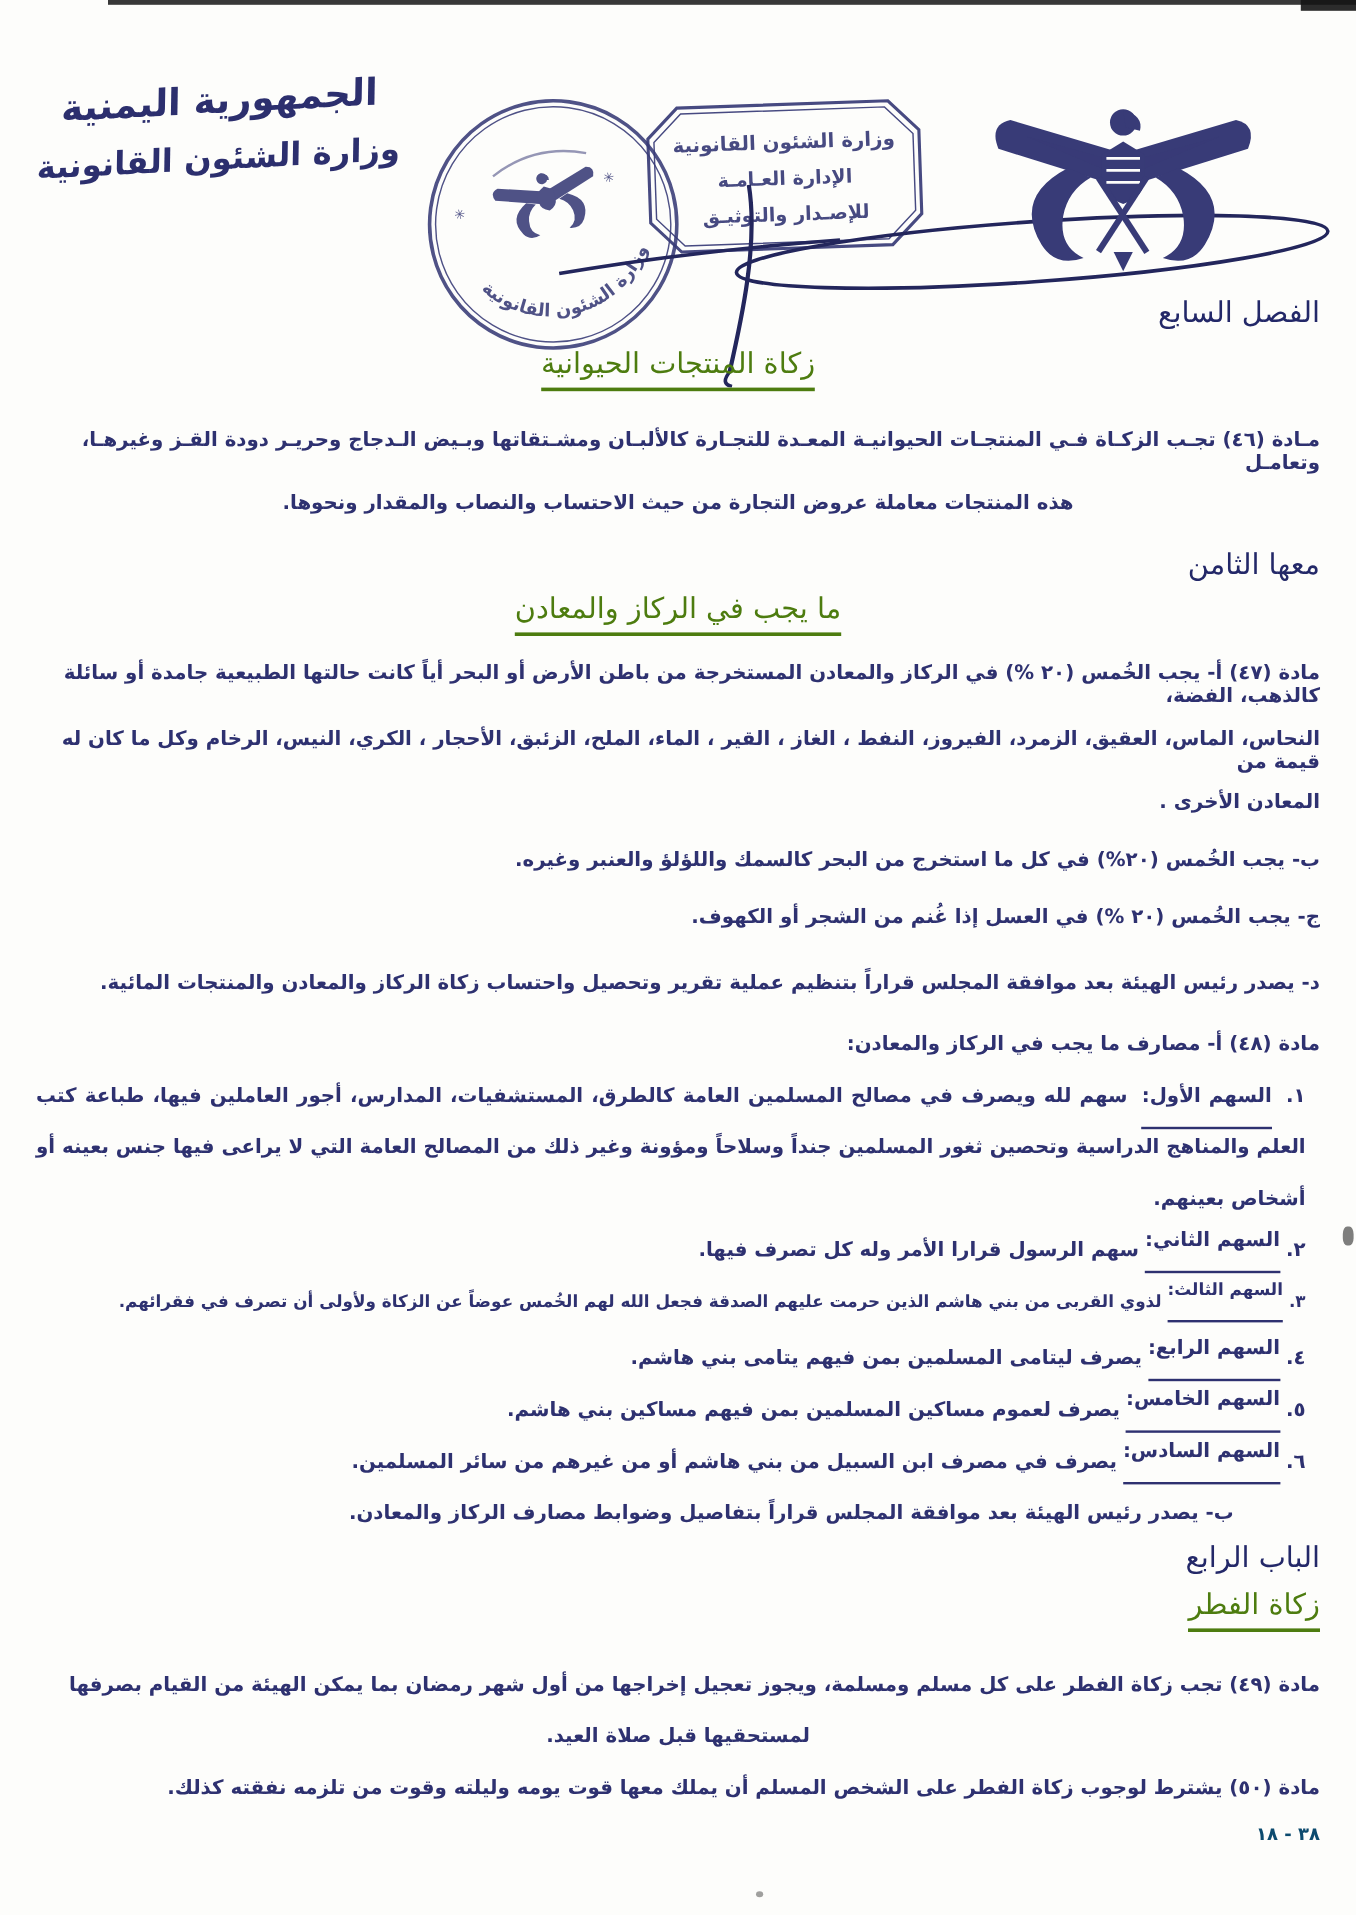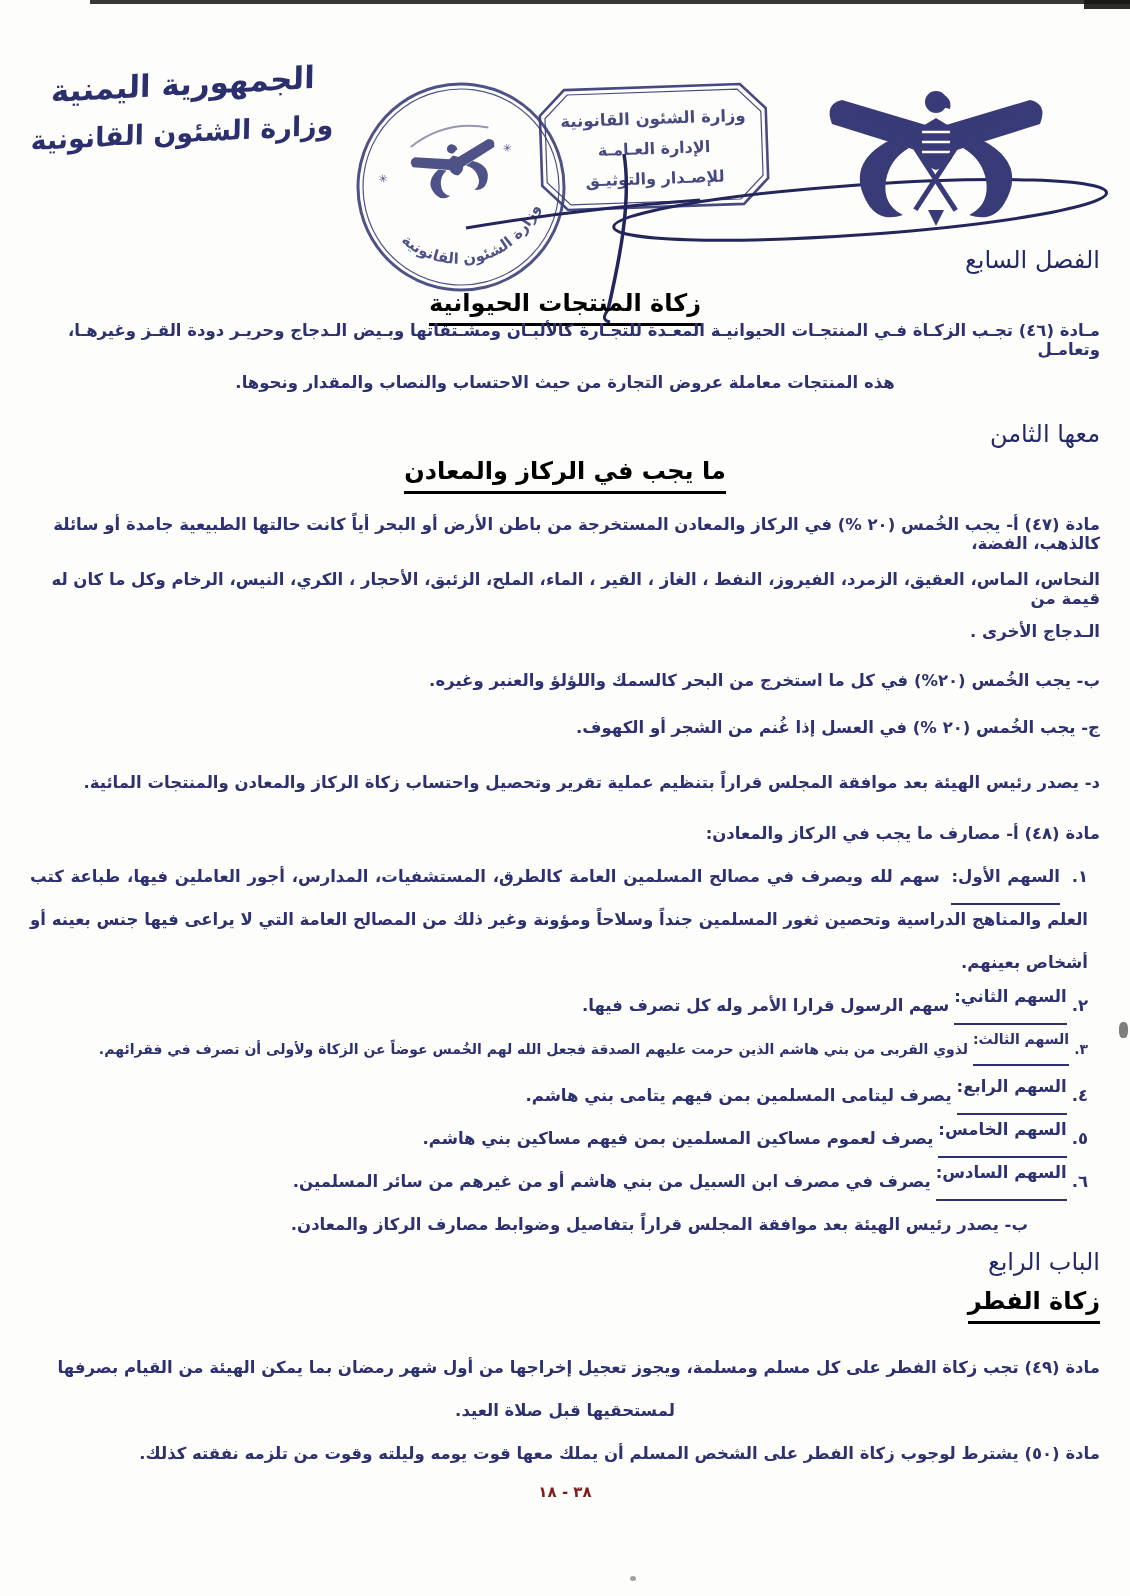--- a/index.html
+++ b/index.html
@@ -32,34 +32,34 @@
   .letterhead .lh2{font-size:27px;font-weight:bold;letter-spacing:.5px;line-height:1.6;}
 
   .round-stamp{position:absolute;top:78px;right:560px;width:218px;height:218px;transform:rotate(-14deg);opacity:.88;}
   .office-stamp{position:absolute;top:84px;right:360px;width:232px;height:126px;transform:rotate(-2deg);opacity:.92;}
   .signature{position:absolute;top:148px;right:0;width:692px;height:175px;pointer-events:none;}
   .emblem{position:absolute;top:78px;left:815px;width:242px;height:152px;}
 
   
   .content{position:absolute;top:0;left:0;right:0;padding:246px 30px 0 30px;}
   .h-title{font-size:24px;font-weight:normal;text-align:right;color:#232868;line-height:1.2;height:29px;}
-  .h-sub{font-size:24px;font-weight:bold;text-align:center;color:#000000;line-height:1.2;height:29px;}
+  .h-sub{font-size:24px;font-weight:normal;text-align:center;color:#4d7c0f;line-height:1.2;height:29px;}
   .h-sub .u-head{display:inline-block;border-bottom:3px solid currentColor;padding-bottom:5px;}
 
   .line{height:43px;display:flex;align-items:center;font-size:16.5px;font-weight:bold;letter-spacing:0;}
   .line.center{justify-content:center;}
   .line span{margin-left:5px;}
   .para{line-height:43px;font-size:16.5px;font-weight:bold;text-align:justify;}
   .para span{margin-left:5px;}
   .small{font-size:14px;}
   .share{padding-right:12px;}
   .indent70{padding-right:72px;}
   .u{border-bottom:2px solid currentColor;padding-bottom:17px;}
 
-  .footer{margin-top:8px;text-align:center;font-size:15px;font-weight:bold;letter-spacing:4px;color:#7f1d1d;}
+  .footer{margin-top:8px;text-align:right;font-size:15px;font-weight:bold;letter-spacing:4px;color:#0c4a6e;}
 
   .navy{fill:#383b77;}
   .navy-st{stroke:#383b77;fill:none;}
 </style>
 </head>
 <body>
 
 <div class="page">
 
   <div class="artifact art-topline"></div>
@@ -133,31 +133,31 @@
     </svg>
   </div>
 
   <div class="content">
 
     <div class="h-title">الفصل السابع</div>
     <div class="h-sub" style="margin-top:14px;">
       <span class="u-head">زكاة المنتجات الحيوانية</span>
     </div>
 
-    <div class="line" style="">مـادة (٤٦) تجـب الزكـاة فـي المنتجـات الحيوانيـة المعـدة للتجـارة كالألبـان ومشـتقاتها وبـيض الـدجاج وحريـر دودة القـز وغيرهـا، وتعامـل</div>
+    <div class="line" style="margin-top:36px;">مـادة (٤٦) تجـب الزكـاة فـي المنتجـات الحيوانيـة المعـدة للتجـارة كالألبـان ومشـتقاتها وبـيض الـدجاج وحريـر دودة القـز وغيرهـا، وتعامـل</div>
     <div class="line center">هذه المنتجات معاملة عروض التجارة من حيث الاحتساب والنصاب والمقدار ونحوها.</div>
 
     <div class="h-title" style="margin-top:16px;">معها الثامن</div>
     <div class="h-sub" style="margin-top:8px;">
       <span class="u-head">ما يجب في الركاز والمعادن</span>
     </div>
 
     <div class="line" style="margin-top:26px;text-align:right;">مادة (٤٧) أ- يجب الخُمس (٢٠ %) في الركاز والمعادن المستخرجة من باطن الأرض أو البحر أياً كانت حالتها الطبيعية جامدة أو سائلة كالذهب، الفضة،</div>
     <div class="line" style="margin-top:12px;">النحاس، الماس، العقيق، الزمرد، الفيروز، النفط ، الغاز ، القير ، الماء، الملح، الزئبق، الأحجار ، الكري، النيس، الرخام وكل ما كان له قيمة من</div>
-    <div class="line">الـدجاج الأخرى .</div>
+    <div class="line">المعادن الأخرى .</div>
     <div class="line" style="margin-top:6px;">ب- يجب الخُمس (٢٠%) في كل ما استخرج من البحر كالسمك واللؤلؤ والعنبر وغيره.</div>
     <div class="line" style="margin-top:4px;">ج- يجب الخُمس (٢٠ %) في العسل إذا غُنم من الشجر أو الكهوف.</div>
     <div class="line" style="margin-top:12px;">د- يصدر رئيس الهيئة بعد موافقة المجلس قراراً بتنظيم عملية تقرير وتحصيل واحتساب زكاة الركاز والمعادن والمنتجات المائية.</div>
     <div class="line" style="margin-top:8px;">مادة (٤٨) أ- مصارف ما يجب في الركاز والمعادن:</div>
 
     <div class="para share">
       <span>١.</span>
       <span class="u">السهم الأول:</span>
       <span>سهم لله ويصرف في مصالح المسلمين العامة كالطرق، المستشفيات، المدارس، أجور العاملين فيها، طباعة كتب العلم والمناهج الدراسية وتحصين ثغور المسلمين جنداً وسلاحاً ومؤونة وغير ذلك من المصالح العامة التي لا يراعى فيها جنس بعينه أو أشخاص بعينهم.</span>
     </div>

